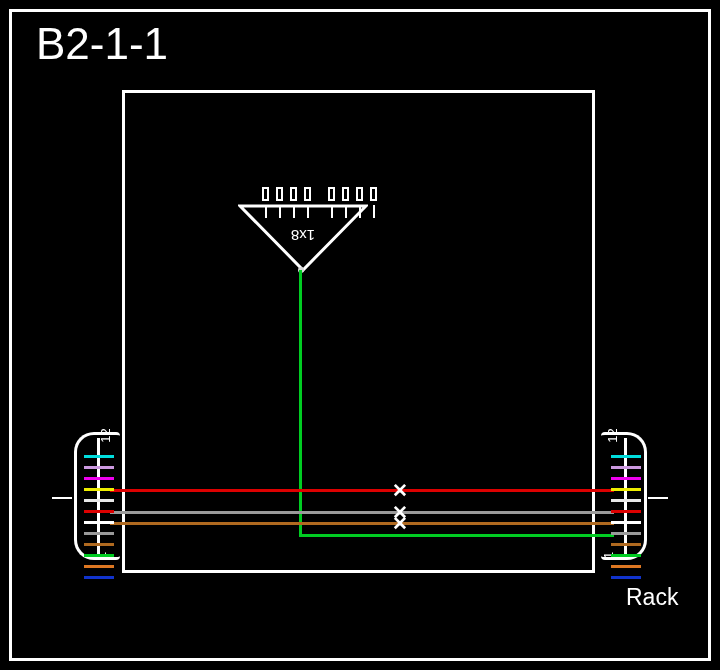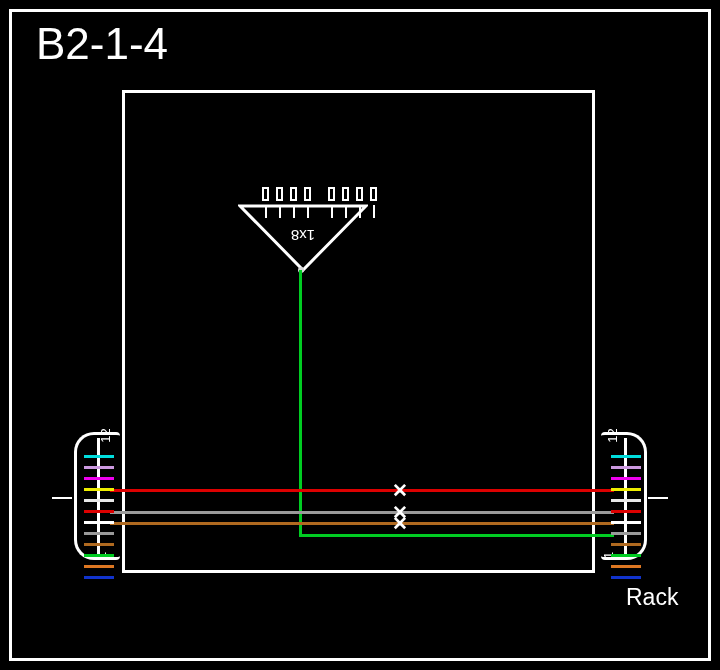--- a/index.html
+++ b/index.html
@@ -178,21 +178,21 @@
     white-space: nowrap;
   }
 </style>
 </head>
 <body>
 
 <div id="stage">
 
   <div id="outer-frame"></div>
 
-  <div id="diagram-title">B2-1-4</div>
+  <div id="diagram-title">B2-1-1</div>
 
   <div id="rack-box"></div>
 
   <div id="splitter">
     <svg id="splitter-triangle" viewBox="0 0 130 70">
       <polygon points="2,3 128,3 65,67" fill="none" stroke="#ffffff" stroke-width="3"></polygon>
     </svg>
     <div class="splitter-port" style="left:24px;"></div>
     <div class="splitter-port" style="left:38px;"></div>
     <div class="splitter-port" style="left:52px;"></div>

